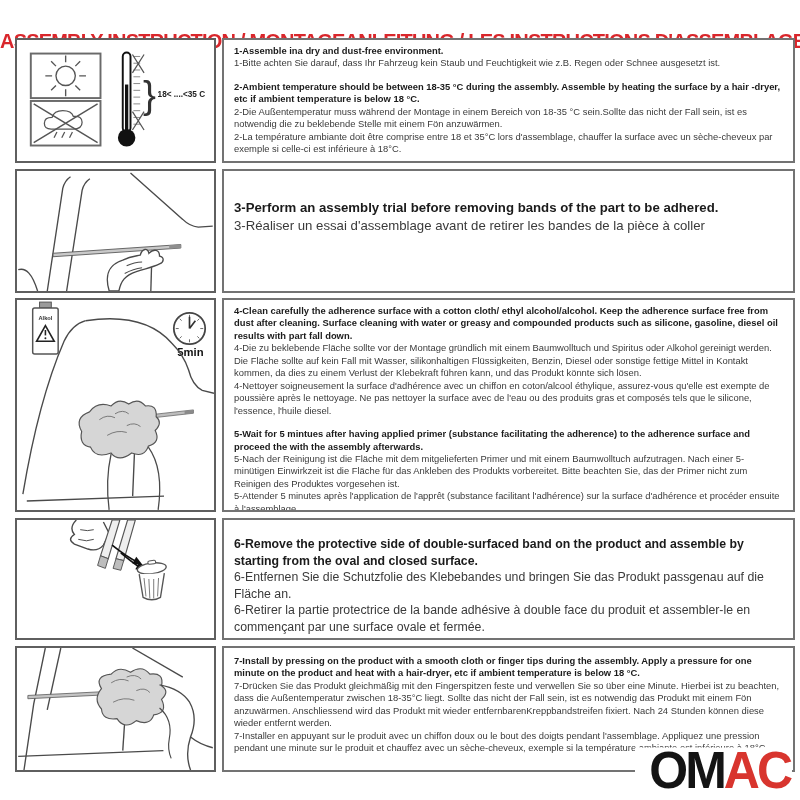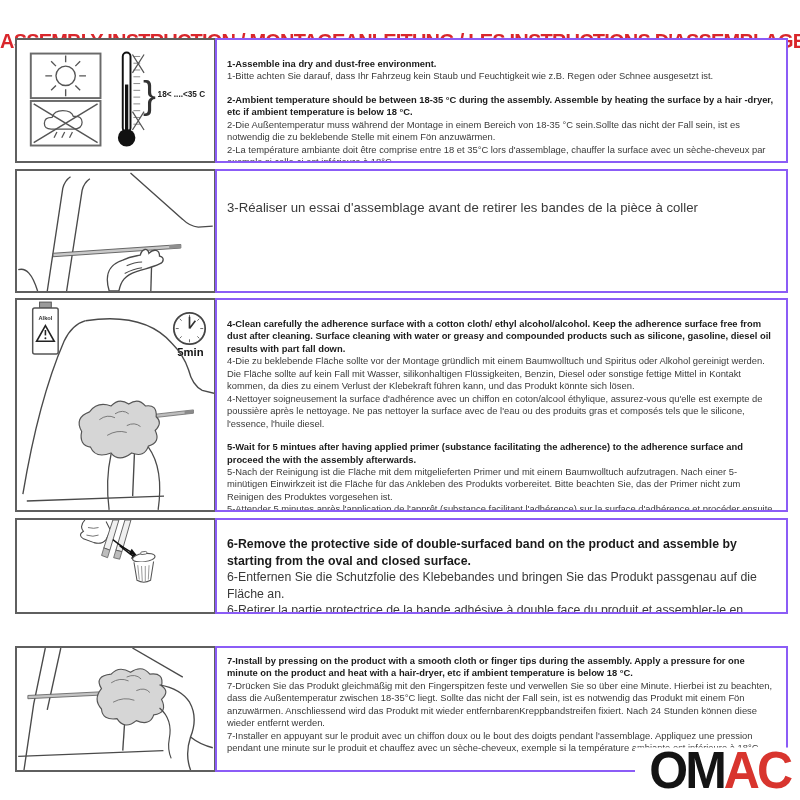--- a/index.html
+++ b/index.html
@@ -3,22 +3,22 @@
 <meta charset="utf-8">
 <style>
   html,body{margin:0;padding:0;background:#fff;}
   body{width:800px;height:800px;position:relative;font-family:"Liberation Sans","DejaVu Sans",sans-serif;color:#333;}
   .page{position:absolute;inset:0;background:#fff;}
   .title{position:absolute;left:0;top:6px;width:652px;text-align:center;font-weight:bold;
          font-size:20px;letter-spacing:-0.8px;color:#d9262b;white-space:nowrap;margin-top:24px;}
   .row{position:absolute;left:0;width:800px;}
   .figbox{position:absolute;left:15px;width:201px;height:100%;border:2px solid #5f5f5f;box-sizing:border-box;background:#fff;}
   .figbox svg{display:block;width:100%;height:100%;}
-  .textbox{position:absolute;left:215px;width:573px;height:100%;border:2px solid #8b5cf6;box-sizing:border-box;
-           background:#fff;padding:18px 9px 4px 10px;overflow:hidden;}
+  .textbox{position:absolute;left:222px;width:573px;height:100%;border:2px solid #737373;box-sizing:border-box;
+           background:#fff;padding:5px 9px 4px 10px;overflow:hidden;}
   .textbox p{margin:0;font-size:9.4px;line-height:12.45px;color:#3a3a3a;}
   .textbox p.b{font-weight:bold;color:#1b1b1b;}
   .gap{margin-top:11px !important;}
   .big p{font-size:13.2px;line-height:17.5px;}
   .big{padding-top:28px !important;}
   .mid p{font-size:12.3px;line-height:16.5px;}
   .mid{padding-top:16px !important;}
   .logo{position:absolute;right:8px;top:748px;background:#fff;padding:0 2px 0 14px;
         font-weight:bold;font-size:50px;line-height:46px;letter-spacing:-3px;white-space:nowrap;
         transform:scaleY(1.02);}
@@ -87,20 +87,21 @@
           <polygon points="36,85 168,76 168,79.6 36,88.6" fill="#c9c9c9" stroke="#555" stroke-width="0.9"></polygon>
           <polygon points="156,76.8 168,76 168,79.6 156,80.4" fill="#8f8f8f"></polygon>
         </g>
         <g>
           <path d="M94,124 C88,104 96,96 108,92 C116,88 121,88 126,87 C128,80 134,79 135,85 C140,80 146,81 146,88 C151,89 151,94 146,96 C138,100 130,101 122,104 C110,108 106,114 104,124 Z" fill="#fff" stroke="#4a4a4a" stroke-width="1.4"></path>
           <path d="M112,98 q8,-4 16,-4 M110,106 q9,-5 18,-6" fill="none" stroke="#4a4a4a" stroke-width="1.1"></path>
         </g>
       </svg>
     </div>
     <div class="textbox big">
+      <p class="b">3-Perform an assembly trial before removing bands of the part to be adhered.</p>
       <p>3-Réaliser un essai d'assemblage avant de retirer les bandes de la pièce à coller</p>
     </div>
   </div>
 
   <div class="row" style="top:298px;height:214px;">
     <div class="figbox">
       <svg viewBox="0 0 201 214">
         <g>
           <rect x="23" y="2" width="12" height="6" fill="#9a9a9a" stroke="#555" stroke-width="1"></rect>
           <rect x="16" y="8" width="26" height="47" rx="2" fill="#fff" stroke="#555" stroke-width="1.5"></rect>
@@ -134,21 +135,21 @@
     <div class="textbox">
       <p class="b">4-Clean carefully the adherence surface with a cotton cloth/ ethyl alcohol/alcohol. Keep the adherence surface free from dust after cleaning. Surface cleaning with water or greasy and compounded products such as silicone, gasoline, diesel oil results with part fall down.</p>
       <p>4-Die zu beklebende Fläche sollte vor der Montage gründlich mit einem Baumwolltuch und Spiritus oder Alkohol gereinigt werden. Die Fläche sollte auf kein Fall mit Wasser, silikonhaltigen Flüssigkeiten, Benzin, Diesel oder sonstige fettige Mittel in Kontakt kommen, da dies zu einem Verlust der Klebekraft führen kann, und das Produkt könnte sich lösen.</p>
       <p>4-Nettoyer soigneusement la surface d'adhérence avec un chiffon en coton/alcool éthylique, assurez-vous qu'elle est exempte de poussière après le nettoyage. Ne pas nettoyer la surface avec de l'eau ou des produits gras et composés tels que le silicone, l'essence, l'huile diesel.</p>
       <p class="b gap">5-Wait for 5 mintues after having applied primer (substance facilitating the adherence) to the adherence surface and proceed the with the assembly afterwards.</p>
       <p>5-Nach der Reinigung ist die Fläche mit dem mitgelieferten Primer und mit einem Baumwolltuch aufzutragen. Nach einer 5-minütigen Einwirkzeit ist die Fläche für das Ankleben des Produkts vorbereitet. Bitte beachten Sie, das der Primer nicht zum Reinigen des Produktes vorgesehen ist.</p>
       <p>5-Attender 5 minutes après l'application de l'apprêt (substance facilitant l'adhérence) sur la surface d'adhérence et procéder ensuite à l'assemblage</p>
     </div>
   </div>
 
-  <div class="row" style="top:518px;height:96px;">
+  <div class="row" style="top:518px;height:122px;">
     <div class="figbox">
       <svg viewBox="0 0 201 122">
         <g>
           <path d="M60,0 Q52,8 58,15 Q50,20 58,25 L72,30 Q82,33 88,26 L94,14 L88,2" fill="#fff" stroke="#4a4a4a" stroke-width="1.4"></path>
           <path d="M64,10 q8,2 14,0 M62,20 q9,3 16,0" fill="none" stroke="#4a4a4a" stroke-width="1"></path>
         </g>
         <g>
           <polygon points="97,0 105,0 93,40 85,37" fill="#efefef" stroke="#555" stroke-width="1.2"></polygon>
           <polygon points="113,0 121,0 109,42 101,40" fill="#efefef" stroke="#555" stroke-width="1.2"></polygon>
           <polygon points="85,37 93,40 90,50 82,47" fill="#bdbdbd" stroke="#555" stroke-width="1"></polygon>

